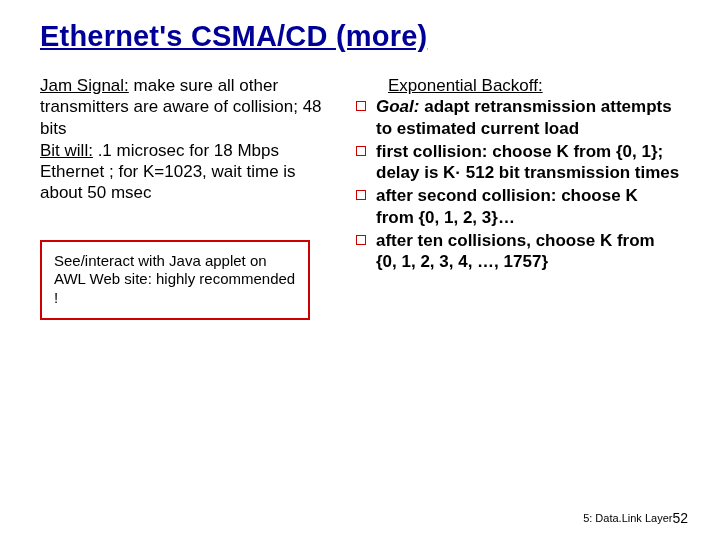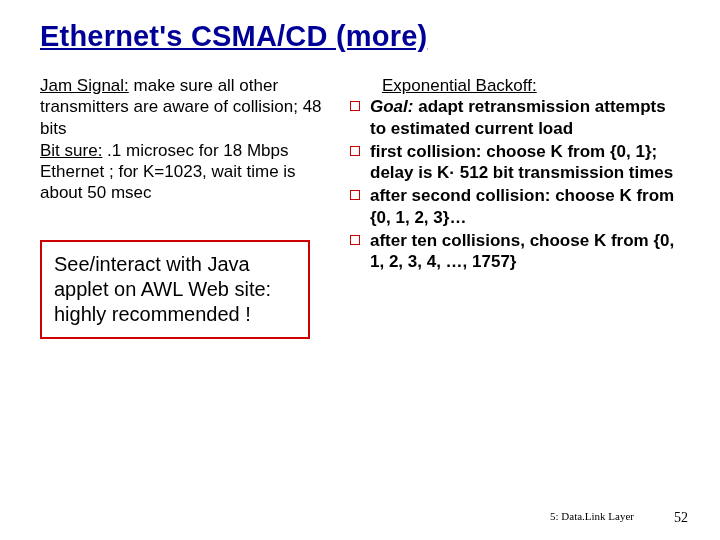--- a/index.html
+++ b/index.html
@@ -18,37 +18,37 @@
   .title {
     color: #000099;
     font-size: 29px;
     font-weight: bold;
     text-decoration: underline;
     margin-bottom: 22px;
     letter-spacing: 0.2px;
   }
   .cols {
     display: flex;
-    gap: 12px;
+    gap: 18px;
     font-size: 17px;
     line-height: 1.25;
   }
   .col-left { flex: 0 0 290px; }
   .col-right { flex: 1; }
   .hang {
     padding-left: 28px;
   }
   .term { text-decoration: underline; }
   .sec-head { font-weight: normal; margin-left: 40px; }
   .callout {
     border: 2px solid #cc0000;
     padding: 10px 12px;
     margin-top: 36px;
     width: 270px;
-    font-size: 20px;
+    font-size: 15px;
     line-height: 1.25;
   }
   .bullets { margin: 0; padding: 0; list-style: none; font-weight: bold; }
   .bullets li {
     position: relative;
     padding-left: 28px;
     margin-bottom: 2px;
   }
   .bullets li .sq {
     position: absolute;
@@ -74,44 +74,43 @@
     border: 1.5px solid #cc0000;
     border-radius: 50%;
     background: #fff;
   }
   .italic { font-style: italic; }
   .footer {
     position: absolute;
     bottom: 14px;
     right: 32px;
     font-size: 11px;
-    font-family: Liberation Serif, serif;
+    font-family: Liberation Sans, sans-serif;
     color: #000;
     display: flex;
-    gap: 40px;
-    align-items: flex-start;
+    align-items: center;
   }
   .footer .pg { font-size: 14px; }
 </style>
 </head>
 <body>
 
 <div class="slide">
   <div class="title">Ethernet's CSMA/CD (more)</div>
 
   <div class="cols">
 
     <div class="col-left">
       <div>
         <span class="term">Jam Signal:</span><span class="hang-inline"> make sure all other transmitters are aware of collision; 48 bits</span>
       </div>
       <div class="hang" style="margin-top:-1px;"></div>
 
       <div style="margin-top:2px;">
-        <span class="term">Bit sure:</span><span> .1 microsec for 18 Mbps Ethernet ; for K=1023, wait time is about 50 msec</span>
+        <span class="term">Bit will:</span><span> .1 microsec for 18 Mbps Ethernet ; for K=1023, wait time is about 50 msec</span>
       </div>
 
       <div class="callout">
         <span>See/interact with Java applet on AWL Web site: highly recommended !</span>
       </div>
     </div>
 
     <div class="col-right">
       <div class="sec-head">
         <span class="term">Exponential Backoff:</span>

